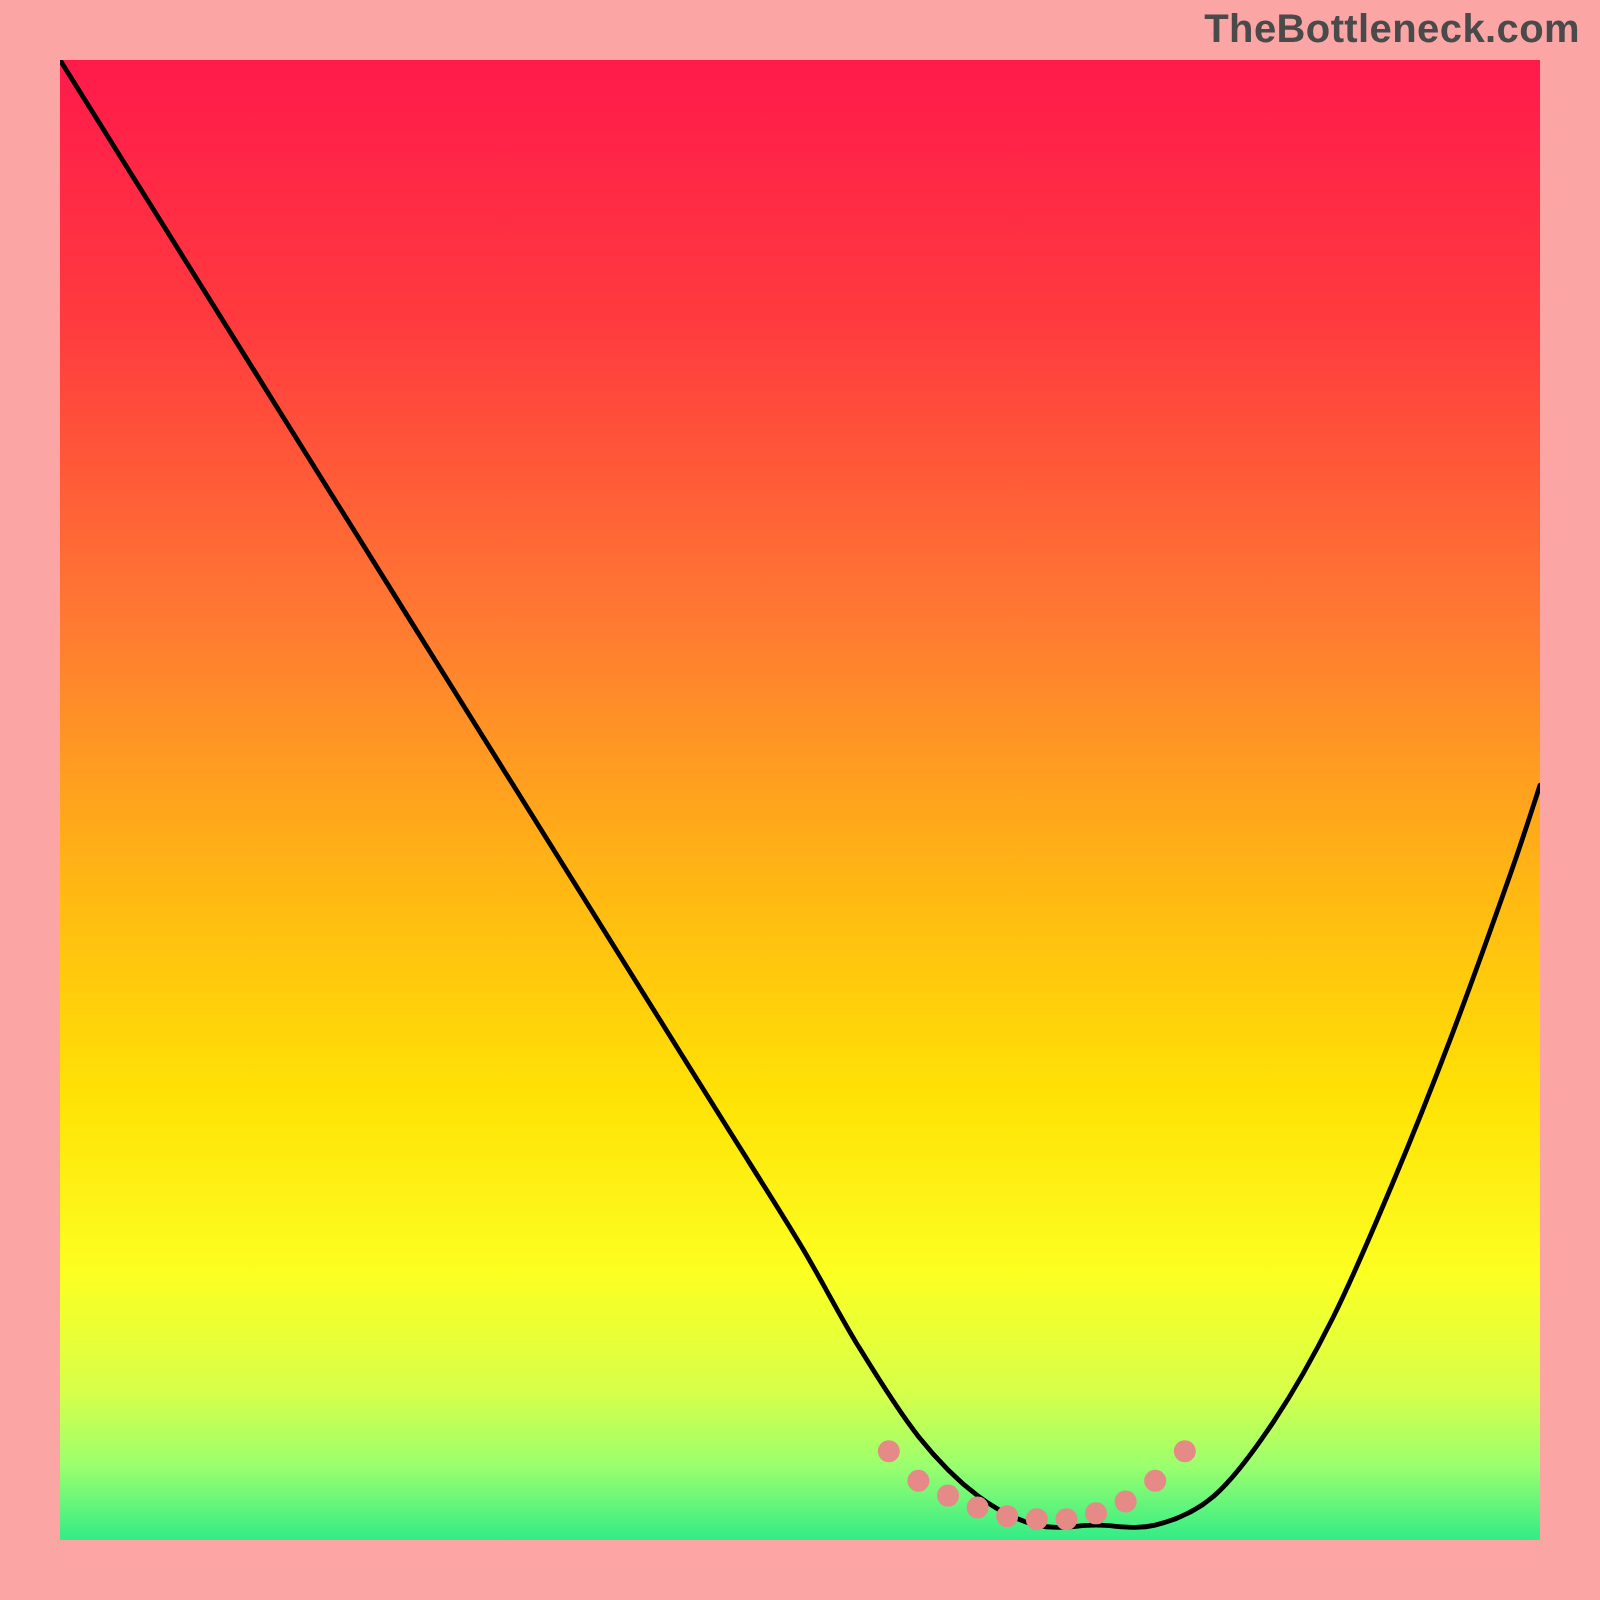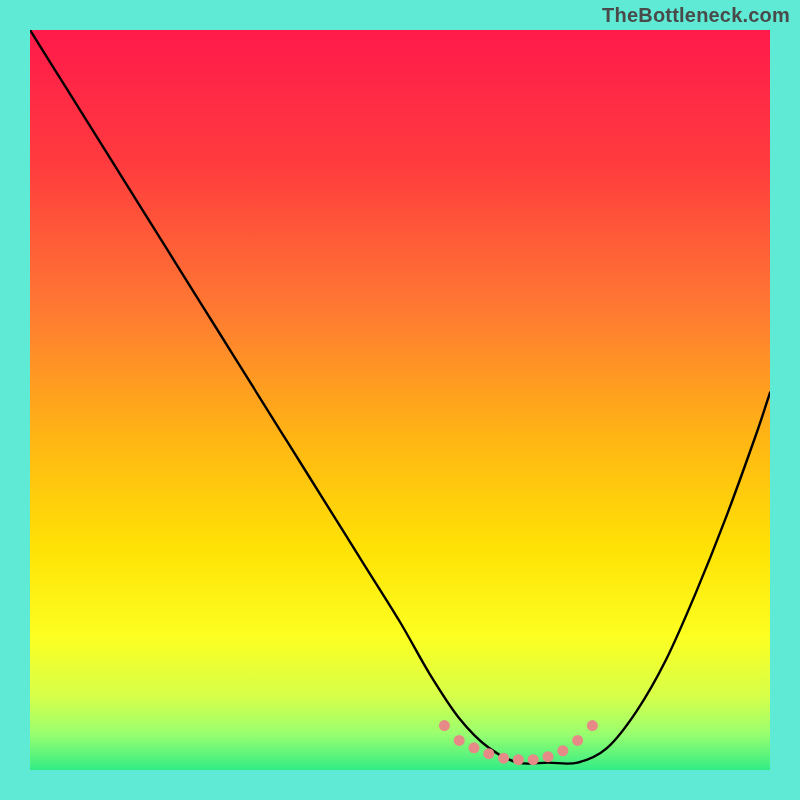--- a/index.html
+++ b/index.html
@@ -8,21 +8,21 @@
     width: 800px;
     height: 800px;
     background: #000;
     font-family: Arial, Helvetica, sans-serif;
     overflow: hidden;
   }
   .frame {
     position: relative;
     width: 800px;
     height: 800px;
-    background: #5eead4;
+    background: #fca5a5;
   }
   .watermark {
     position: absolute;
     top: 4px;
     right: 10px;
     color: #4a4a4a;
     font-size: 20px;
     font-weight: 600;
     letter-spacing: 0.2px;
     z-index: 20;

